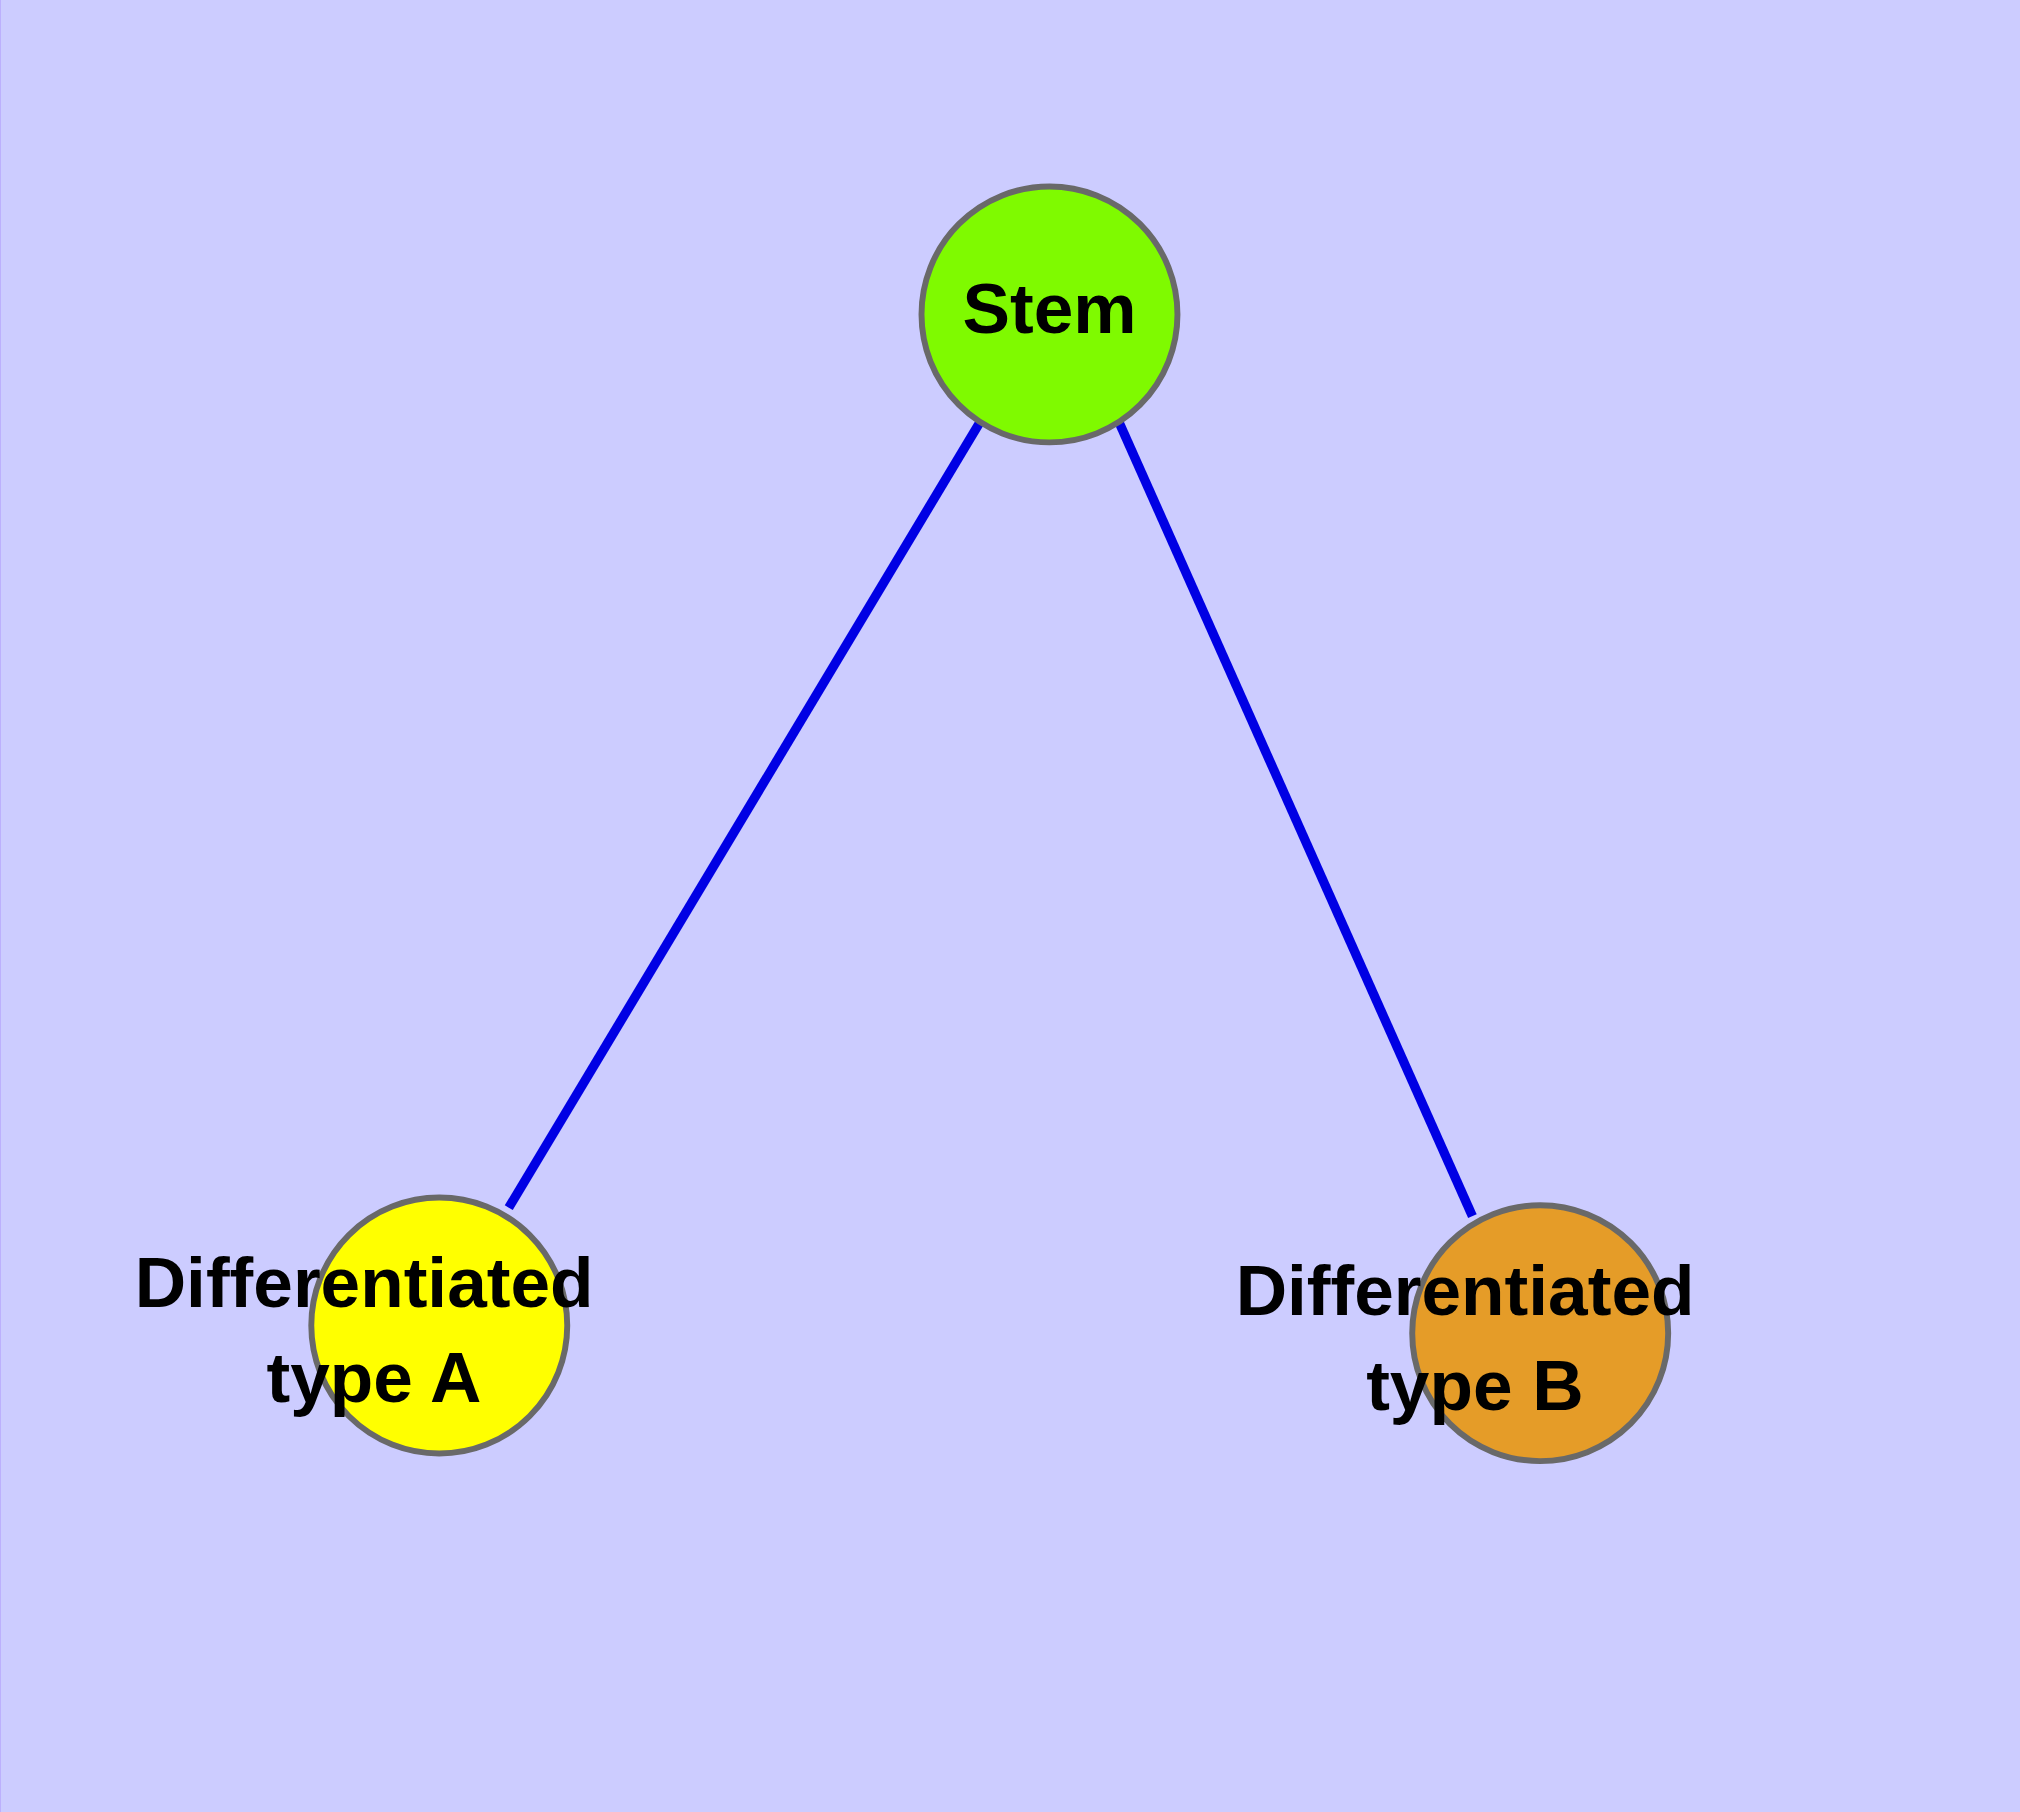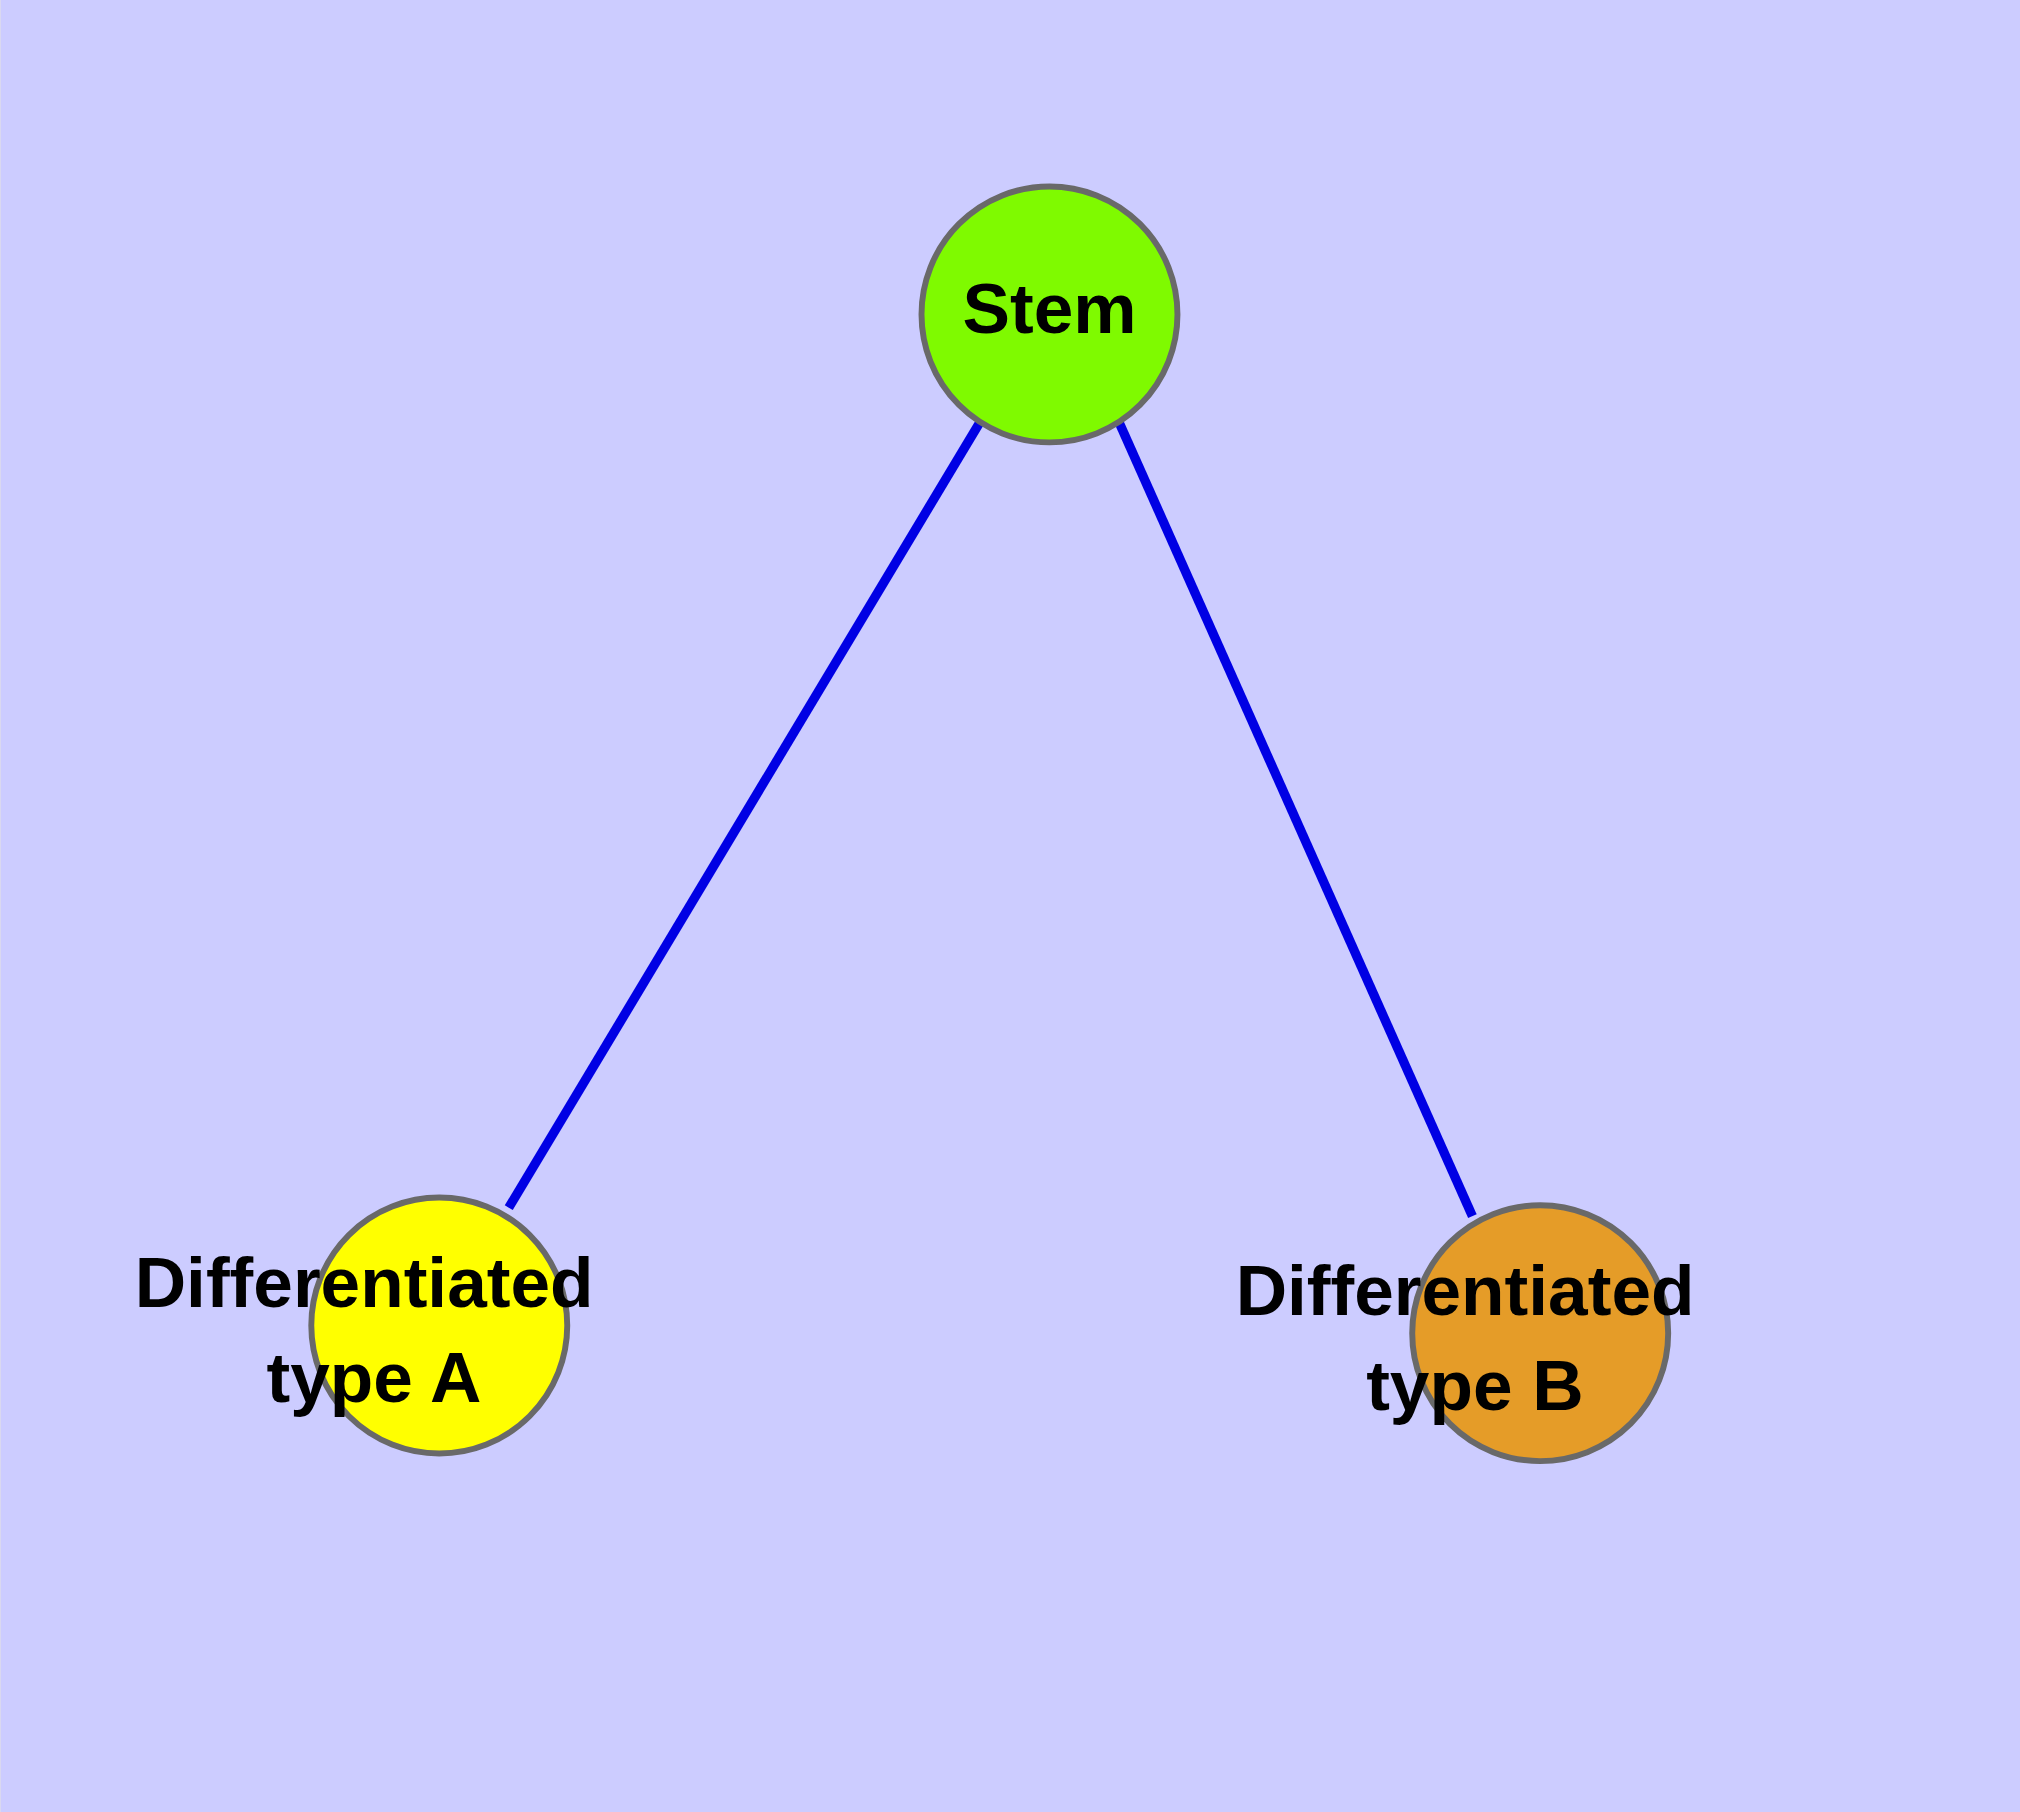--- a/index.html
+++ b/index.html
@@ -5,21 +5,21 @@
 <style>
   html, body {
     margin: 0;
     padding: 0;
     background: #ccccff;
   }
   #canvas {
     position: relative;
     width: 2021px;
     height: 1812px;
-    background: #fef9c3;
+    background: #8b5cf6;
     overflow: hidden;
     font-family: "Liberation Sans", sans-serif;
   }
   #graph-svg {
     position: absolute;
     top: 0;
     left: 0;
     width: 2021px;
     height: 1812px;
     display: block;

